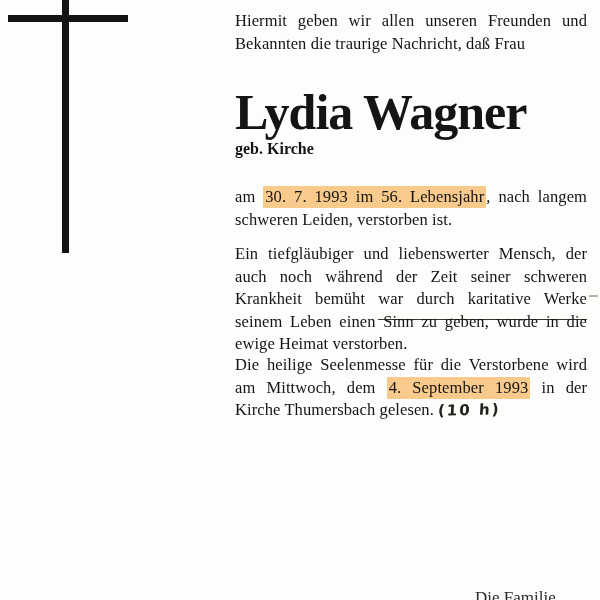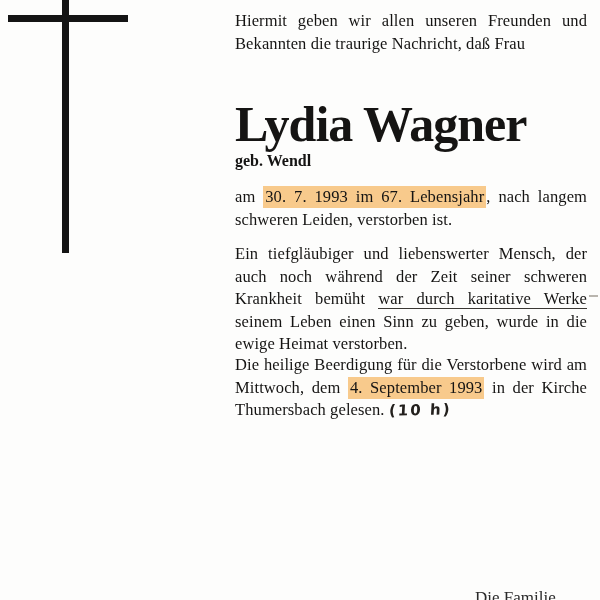--- a/index.html
+++ b/index.html
@@ -31,21 +31,21 @@
     left: 235px;
     width: 352px;
   }
   .body-text {
     font-size: 16.5px;
     line-height: 22.5px;
     text-align: justify;
     letter-spacing: 0.1px;
   }
   .intro { top: 10px; }
-  .name-block { top: 86px; margin-top: 12px; }
+  .name-block { top: 86px; }
   .deceased-name {
     font-size: 50px;
     line-height: 52px;
     font-weight: bold;
     letter-spacing: -1px;
     white-space: nowrap;
   }
   .maiden-name {
     font-size: 16px;
     font-weight: bold;
@@ -57,21 +57,21 @@
   .mass-par   { top: 354px; }
   .burial-par { top: 432px; }
   .hl {
     background: #f8ca8c;
     padding: 1px 2px 2px 2px;
     box-decoration-break: clone;
     -webkit-box-decoration-break: clone;
   }
   .hand-underline {
     border-bottom: 1.5px solid #3a3733;
-    padding-bottom: 0px;
+    padding-bottom: 11px;
   }
   .handwritten {
     display: inline-block;
     font-family: "DejaVu Sans", sans-serif;
     font-size: 15px;
     font-weight: bold;
     transform: skewX(-4deg) rotate(-1deg);
     letter-spacing: 2px;
     color: #23201d;
   }
@@ -96,27 +96,27 @@
 
 <div id="page">
 
   <div class="cross-vertical"></div>
   <div class="cross-horizontal"></div>
 
   <div class="text-col body-text intro" style="position: absolute; top: 10px;">Hiermit geben wir allen unseren Freunden und Bekannten die traurige Nachricht, daß Frau</div>
 
   <div class="text-col name-block" style="position: absolute; top: 86px;">
     <div class="deceased-name">Lydia Wagner</div>
-    <div class="maiden-name">geb. Wendl</div>
+    <div class="maiden-name">geb. Kirche</div>
   </div>
 
-  <div class="text-col body-text death-par" style="position: absolute; top: 186px;"><span>am </span><span class="hl">30. 7. 1993 im 67. Lebensjahr</span><span>, nach langem schweren Leiden, verstorben ist.</span></div>
+  <div class="text-col body-text death-par" style="position: absolute; top: 186px;"><span>am </span><span class="hl">30. 7. 1993 im 56. Lebensjahr</span><span>, nach langem schweren Leiden, verstorben ist.</span></div>
 
   <div class="text-col body-text faith-par" style="position: absolute; top: 243px;"><span>Ein tiefgläubiger und liebenswerter Mensch, der auch noch während der Zeit seiner schweren Krankheit bemüht </span><span class="hand-underline">war durch karitative Werke</span><span> seinem Leben einen Sinn zu geben, wurde in die ewige Heimat verstorben.</span></div>
 
-  <div class="text-col body-text mass-par" style="position: absolute; top: 354px;"><span>Die heilige Beerdigung für die Verstorbene wird am Mittwoch, dem </span><span class="hl">4. September 1993</span><span> in der Kirche Thumersbach gelesen. </span><span class="handwritten">(10 h)</span></div>
+  <div class="text-col body-text mass-par" style="position: absolute; top: 354px;"><span>Die heilige Seelenmesse für die Verstorbene wird am Mittwoch, dem </span><span class="hl">4. September 1993</span><span> in der Kirche Thumersbach gelesen. </span><span class="handwritten">(10 h)</span></div>
 
 
   <div class="signature">Die Familie</div>
 
   <div class="scan-mark"></div>
 
 </div>
 
 </body></html>

